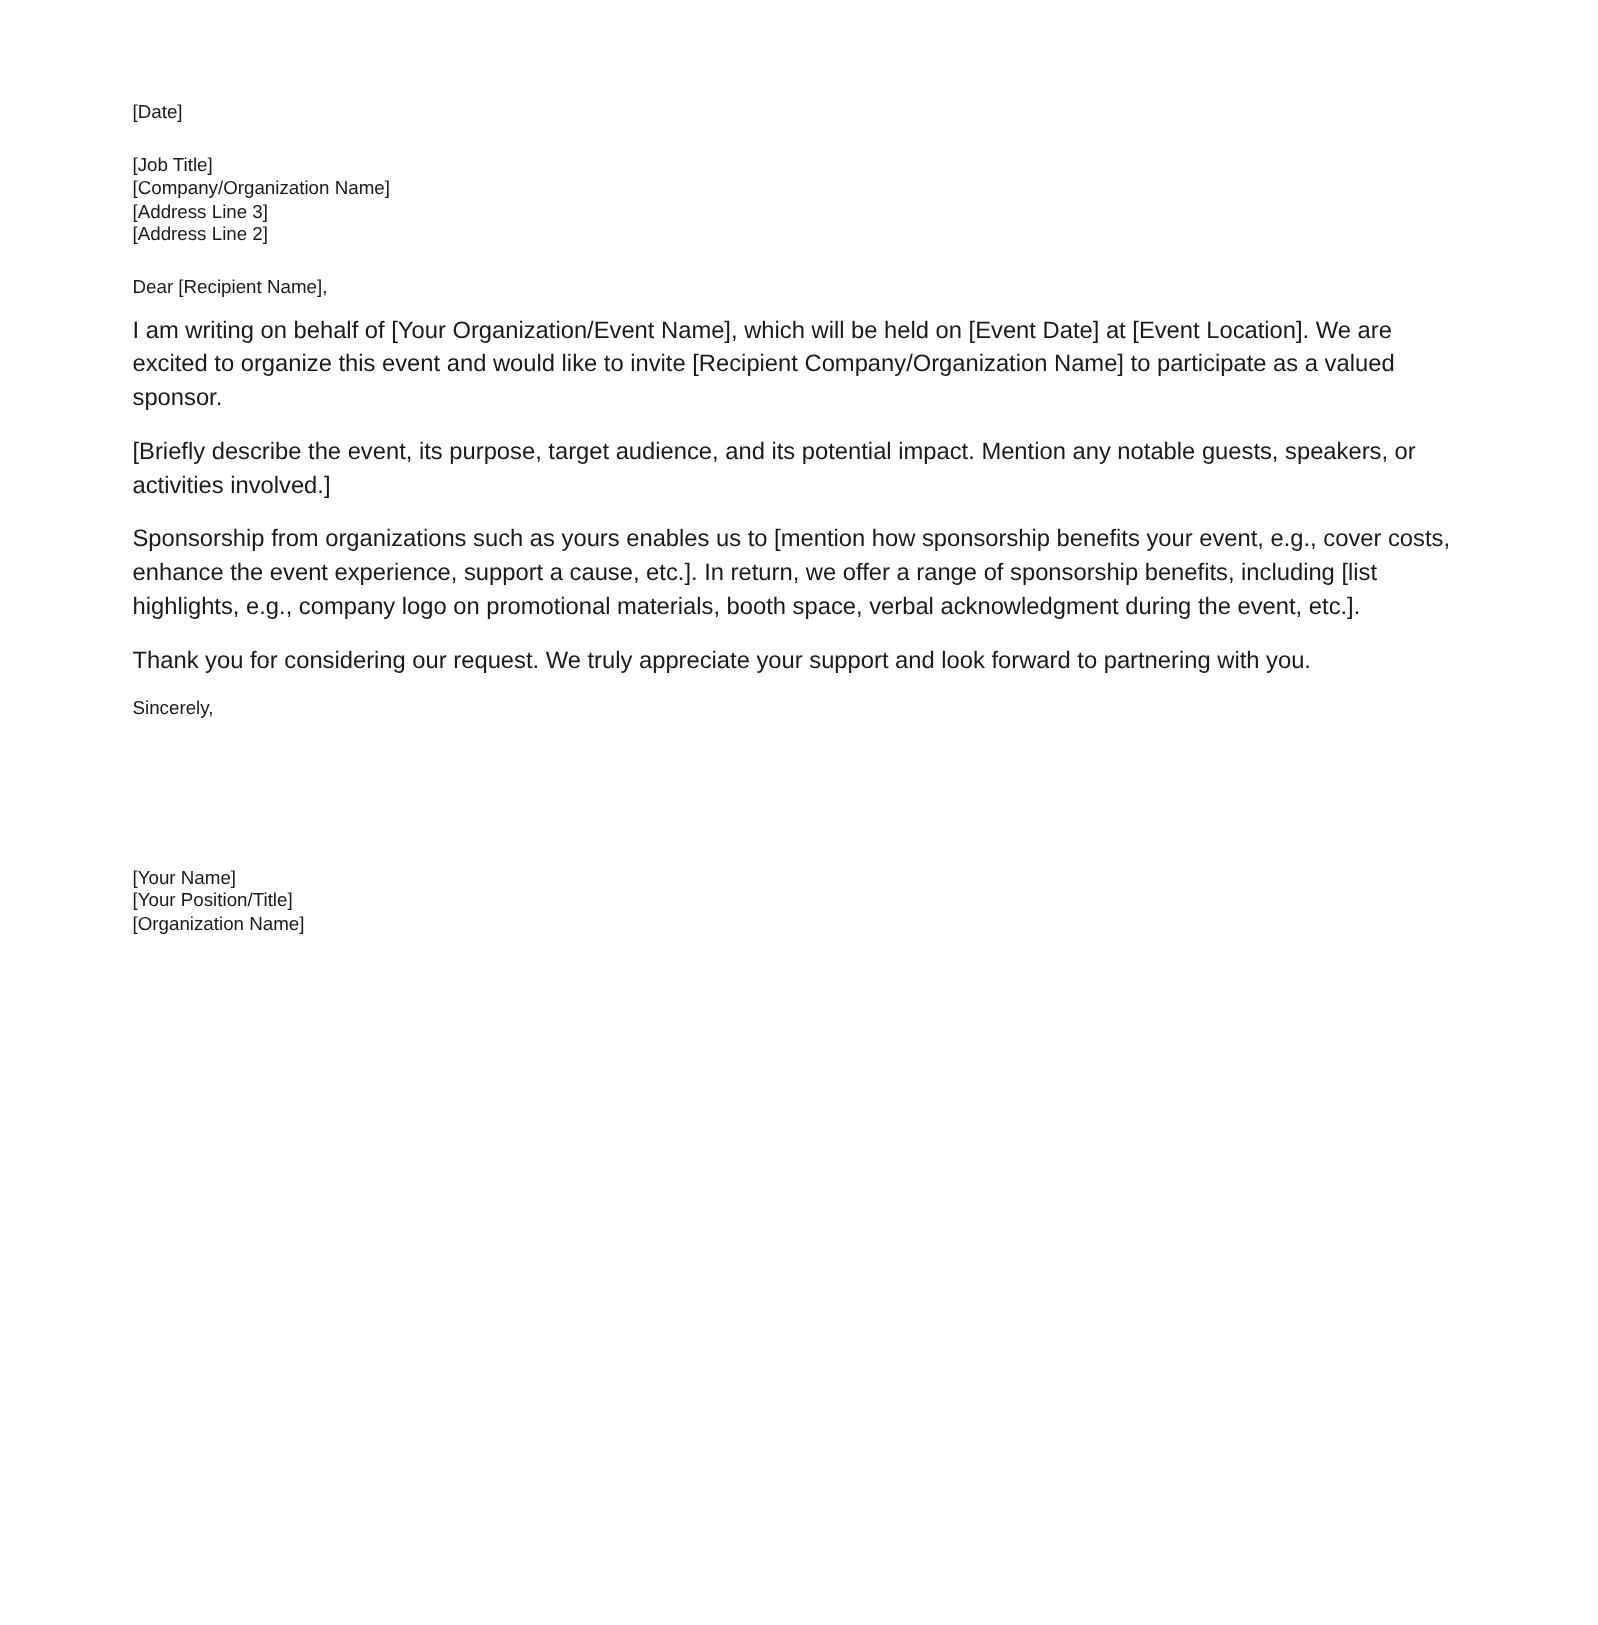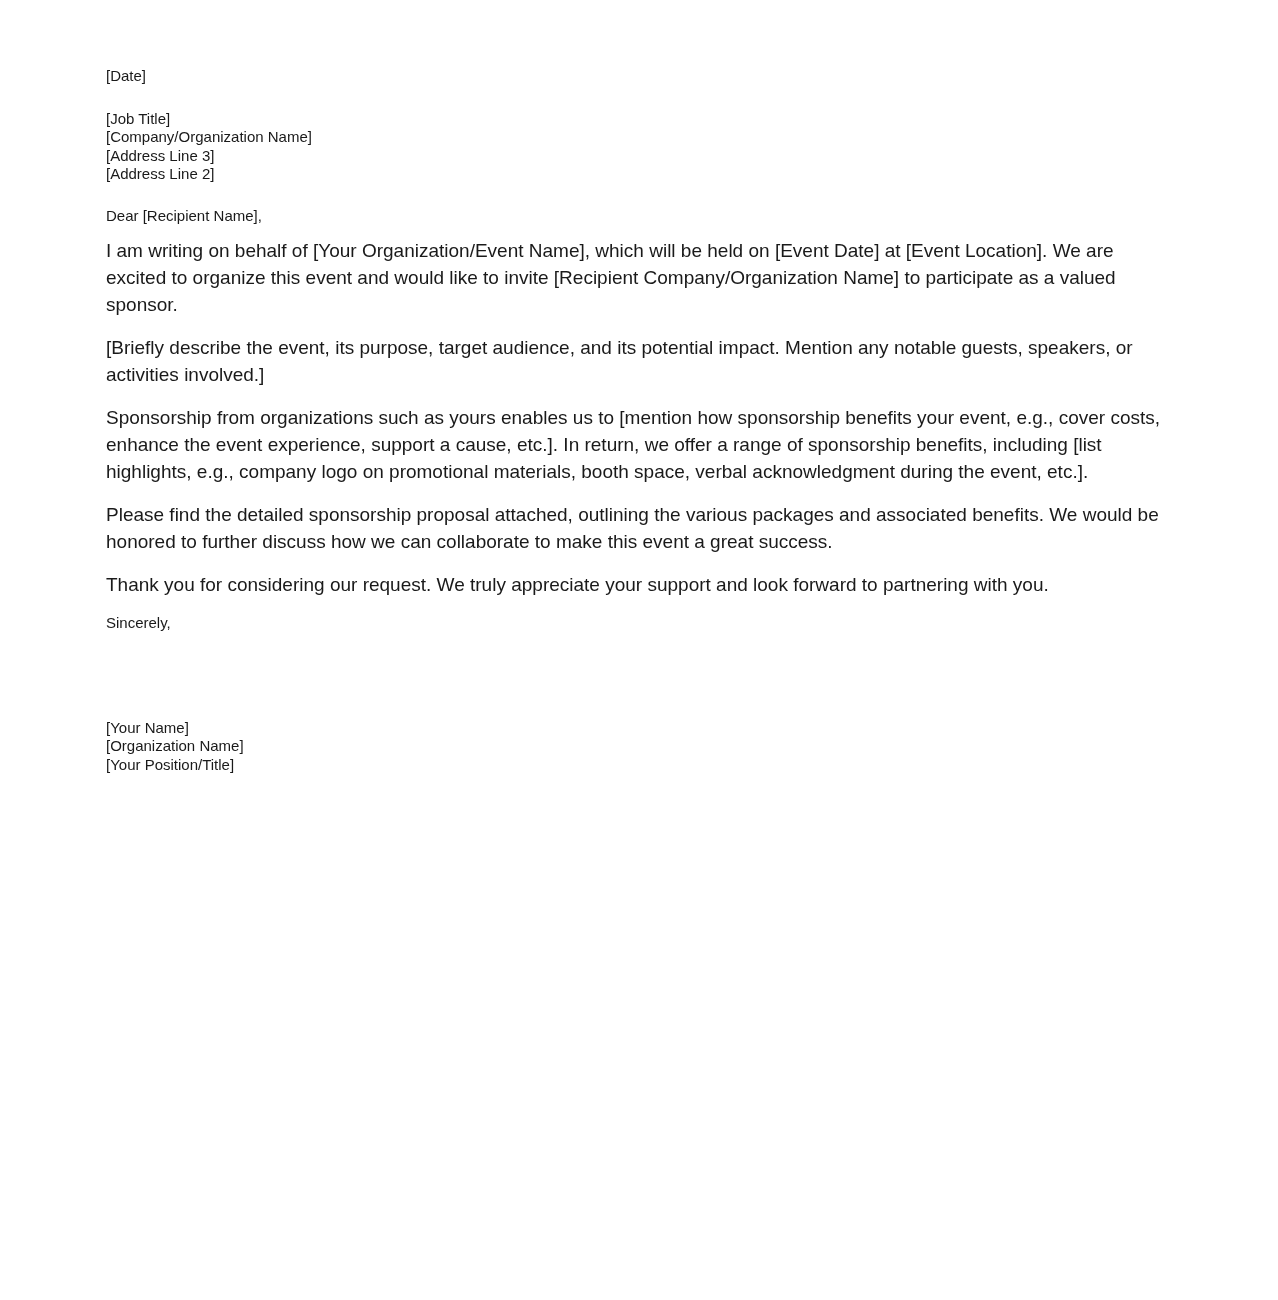--- a/index.html
+++ b/index.html
@@ -11,21 +11,21 @@
   .page {
     position: relative;
     width: 1278px;
     height: 1300px;
     background: #ffffff;
     overflow: hidden;
   }
   .letter {
     position: absolute;
     left: 106px;
-    top: 67px;
+    top: 81px;
     width: 1066px;
   }
   .tight-line {
     font-size: 15px;
     line-height: 18.5px;
     color: #1a1a1a;
     white-space: pre-wrap;
   }
   .date-block {
     margin-bottom: 24px;
@@ -43,21 +43,21 @@
     line-height: 27px;
     margin-bottom: 16px;
     color: #1a1a1a;
   }
   .closing {
     font-size: 15px;
     line-height: 18.5px;
     margin-top: 6px;
   }
   .signature-block {
-    margin-top: 86px;
+    margin-top: 117px;
   }
 </style>
 </head>
 <body>
 
 <div class="page">
   <div class="letter">
 
     <div class="date-block">
       <div class="tight-line">[Date]</div>
@@ -71,26 +71,25 @@
     </div>
 
     <div class="salutation">Dear [Recipient Name],</div>
 
     <p class="body-paragraph">I am writing on behalf of [Your Organization/Event Name], which will be held on [Event Date] at [Event Location]. We are excited to organize this event and would like to invite [Recipient Company/Organization Name] to participate as a valued sponsor.</p>
 
     <p class="body-paragraph">[Briefly describe the event, its purpose, target audience, and its potential impact. Mention any notable guests, speakers, or activities involved.]</p>
 
     <p class="body-paragraph">Sponsorship from organizations such as yours enables us to [mention how sponsorship benefits your event, e.g., cover costs, enhance the event experience, support a cause, etc.]. In return, we offer a range of sponsorship benefits, including [list highlights, e.g., company logo on promotional materials, booth space, verbal acknowledgment during the event, etc.].</p>
 
-    <p class="body-paragraph">Please find the detailed sponsorship proposal attached, outlining the various packages and associated benefits. We would be honored to further discuss how we can collaborate to make this event a great success.</p>
 
     <p class="body-paragraph">Thank you for considering our request. We truly appreciate your support and look forward to partnering with you.</p>
 
     <div class="closing">Sincerely,</div>
 
     <div class="signature-block">
       <div class="tight-line">[Your Name]</div>
+      <div class="tight-line">[Your Position/Title]</div>
       <div class="tight-line">[Organization Name]</div>
-      <div class="tight-line">[Your Position/Title]</div>
     </div>
 
   </div>
 </div>
 
 </body></html>

